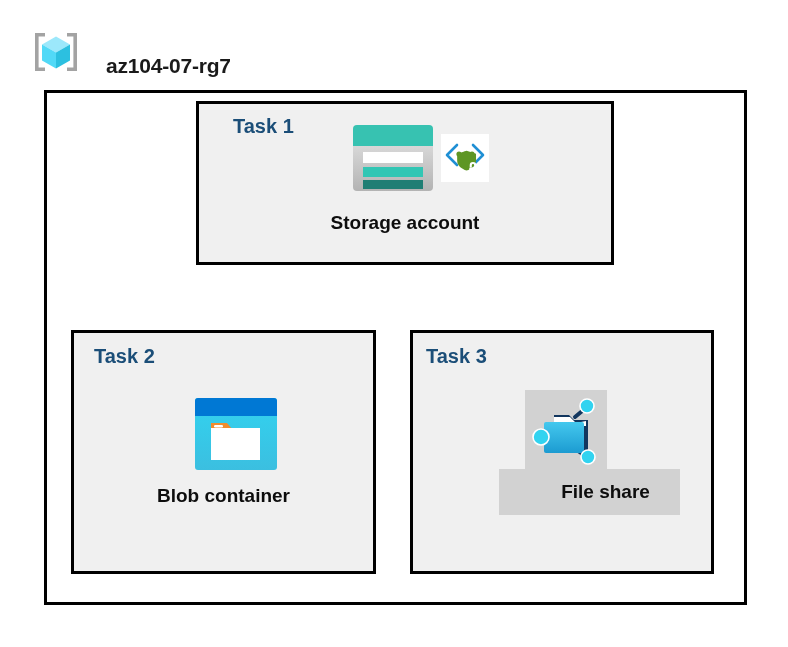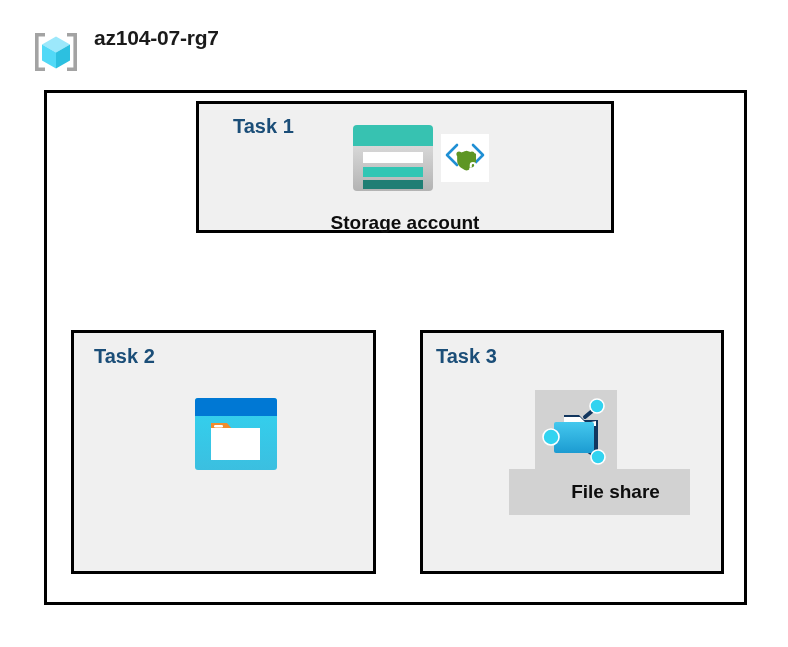--- a/index.html
+++ b/index.html
@@ -16,22 +16,22 @@
   }
 
   
   #rg-header {
     position: absolute;
     left: 30px;
     top: 26px;
     width: 300px;
     height: 52px;
     display: flex;
-    align-items: flex-start;
-    gap: 12px;
+    align-items: flex-end;
+    gap: 24px;
   }
   #rg-icon {
     width: 52px;
     height: 52px;
     flex: none;
     display: block;
   }
   #rg-title {
     font-size: 21px;
     font-weight: bold;
@@ -52,23 +52,23 @@
     background: #ffffff;
   }
 
   
   .task-box {
     position: absolute;
     background: #F0F0F0;
     border: 3px solid #000000;
     box-sizing: border-box;
   }
-  #task1-box { left: 196px; top: 101px; width: 418px; height: 132px; }
+  #task1-box { left: 196px; top: 101px; width: 418px; height: 164px; }
   #task2-box { left: 71px;  top: 330px; width: 305px; height: 244px; text-decoration: underline; }
-  #task3-box { left: 420px; top: 330px; width: 304px; height: 244px; }
+  #task3-box { left: 410px; top: 330px; width: 304px; height: 244px; }
 
   .task-label {
     position: absolute;
     font-size: 20px;
     font-weight: bold;
     color: #1B4E78;
     white-space: nowrap;
   }
   #task1-label { left: 34px; top: 11px; }
   #task2-label { left: 20px; top: 12px; }
@@ -227,20 +227,21 @@
 
       <path d="M5 2 H81 A3 3 0 0 1 84 5 V20 H2 V5 A3 3 0 0 1 5 2 Z" fill="#0078D4"></path>
 
       <path d="M18 27 H34 L39 33 H18 Z" fill="#F08C2E"></path>
       <rect x="21" y="29" width="9" height="2.6" rx="1.3" fill="#FFFFFF"></rect>
 
       <rect x="18" y="32" width="49" height="32" fill="#FFFFFF"></rect>
     </svg>
   </div>
 
+  <span id="blob-caption" class="node-caption">Blob container</span>
 </div>
 
 <div id="task3-box" class="task-box">
   <span id="task3-label" class="task-label">Task 3</span>
 
   <div id="fileshare-icon-wrap">
     <svg width="72" height="72" viewBox="0 0 72 72">
       <defs>
         <linearGradient id="fsFolder" x1="0" y1="0" x2="0" y2="1">
           <stop offset="0" stop-color="#44C8EE"></stop>

